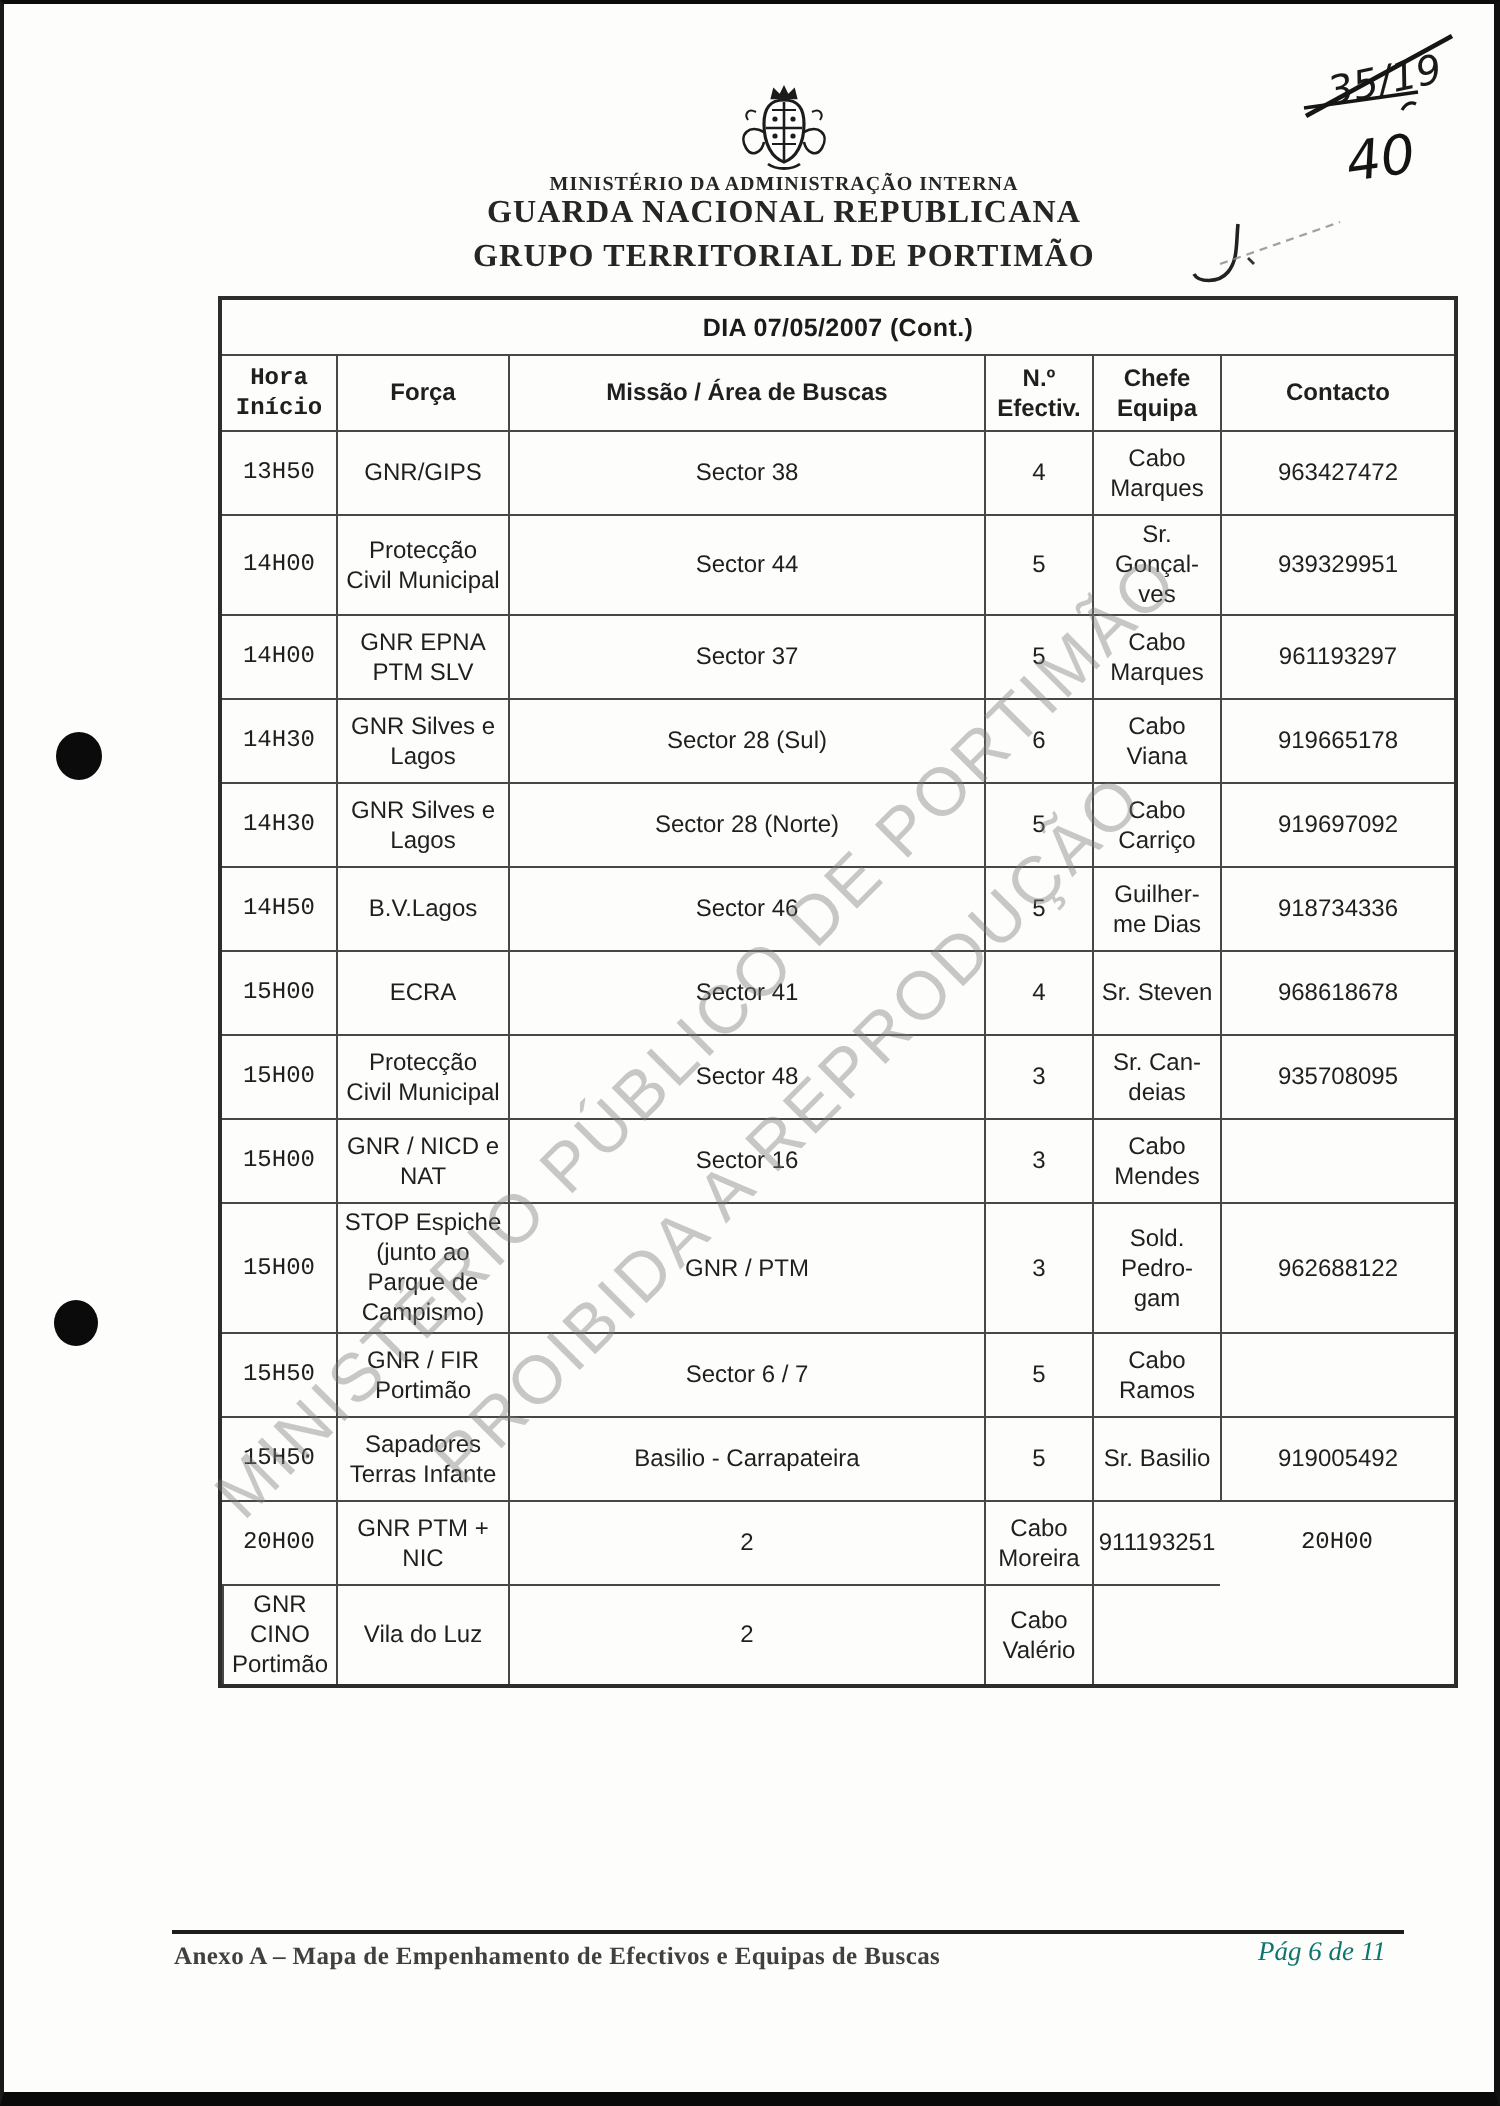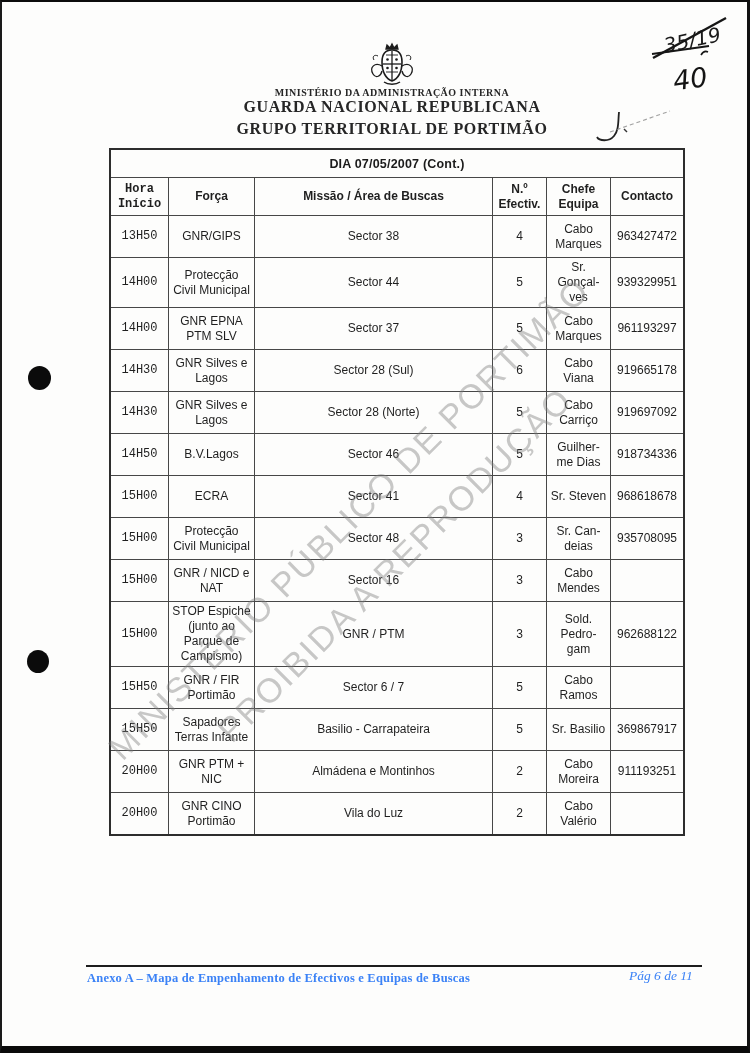--- a/index.html
+++ b/index.html
@@ -29,21 +29,21 @@
   .lh-ministry { top:85px; font-size:10px; letter-spacing:0.5px; font-weight:600; }
   .lh-org      { top:96px; font-size:16px; letter-spacing:0.6px; font-weight:bold; }
   .lh-group    { top:118px; font-size:16px; letter-spacing:0.6px; font-weight:bold; }
 
   
   .hand-top { position:absolute; left:615px; top:6px; }
   .squiggle { position:absolute; left:558px; top:96px; }
 
   
   .doc-table {
-    position:absolute; left:107px; top:146px; width:576px;
+    position:absolute; left:107px; top:146px; width:620px;
     box-sizing:border-box;
     border:2px solid #2d2d2d;
     display:grid;
     grid-template-columns:57px 86px 238px 54px 64px 1fr;
     grid-template-rows:27px 38px repeat(14, minmax(42px, auto));
     background:rgba(255,255,255,0.0);
     z-index:1;
   }
   .title-cell {
     grid-column:1 / -1;
@@ -74,26 +74,26 @@
     color:rgba(125,125,125,0.42);
     white-space:nowrap;
     z-index:2;
     pointer-events:none;
   }
 
   
   .footer-rule { position:absolute; left:84px; top:963px; width:616px; height:2px; background:#1d1d1d; }
   .footer-left {
     position:absolute; left:85px; top:969px;
-    font-family:"Liberation Serif", serif; font-weight:bold; font-size:12.5px; color:#3b82f6;
+    font-family:"Liberation Serif", serif; font-weight:bold; font-size:12.5px; color:#404040;
     letter-spacing:0.2px;
   }
   .footer-right {
     position:absolute; left:627px; top:966px;
-    font-family:"Liberation Serif", serif; font-style:italic; font-size:13.5px; color:#3b82f6;
+    font-family:"Liberation Serif", serif; font-style:italic; font-size:13.5px; color:#0f766e;
   }
 </style>
 </head>
 <body>
 
 <div class="page">
 
   <div class="hole h1"></div>
   <div class="hole h2"></div>
 
@@ -239,25 +239,24 @@
       <div class="c">5</div>
       <div class="c">Cabo
 Ramos</div>
       <div class="c"></div>
       <div class="c col0">15H50</div>
       <div class="c">Sapadores
 Terras Infante</div>
       <div class="c">Basilio - Carrapateira</div>
       <div class="c">5</div>
       <div class="c">Sr. Basilio</div>
-      <div class="c">369867917</div>
+      <div class="c">919005492</div>
       <div class="c col0">20H00</div>
       <div class="c">GNR PTM +
 NIC</div>
-      <div class="c">Almádena e Montinhos</div>
       <div class="c">2</div>
       <div class="c">Cabo
 Moreira</div>
       <div class="c">911193251</div>
       <div class="c col0">20H00</div>
       <div class="c">GNR CINO
 Portimão</div>
       <div class="c">Vila do Luz</div>
       <div class="c">2</div>
       <div class="c">Cabo

